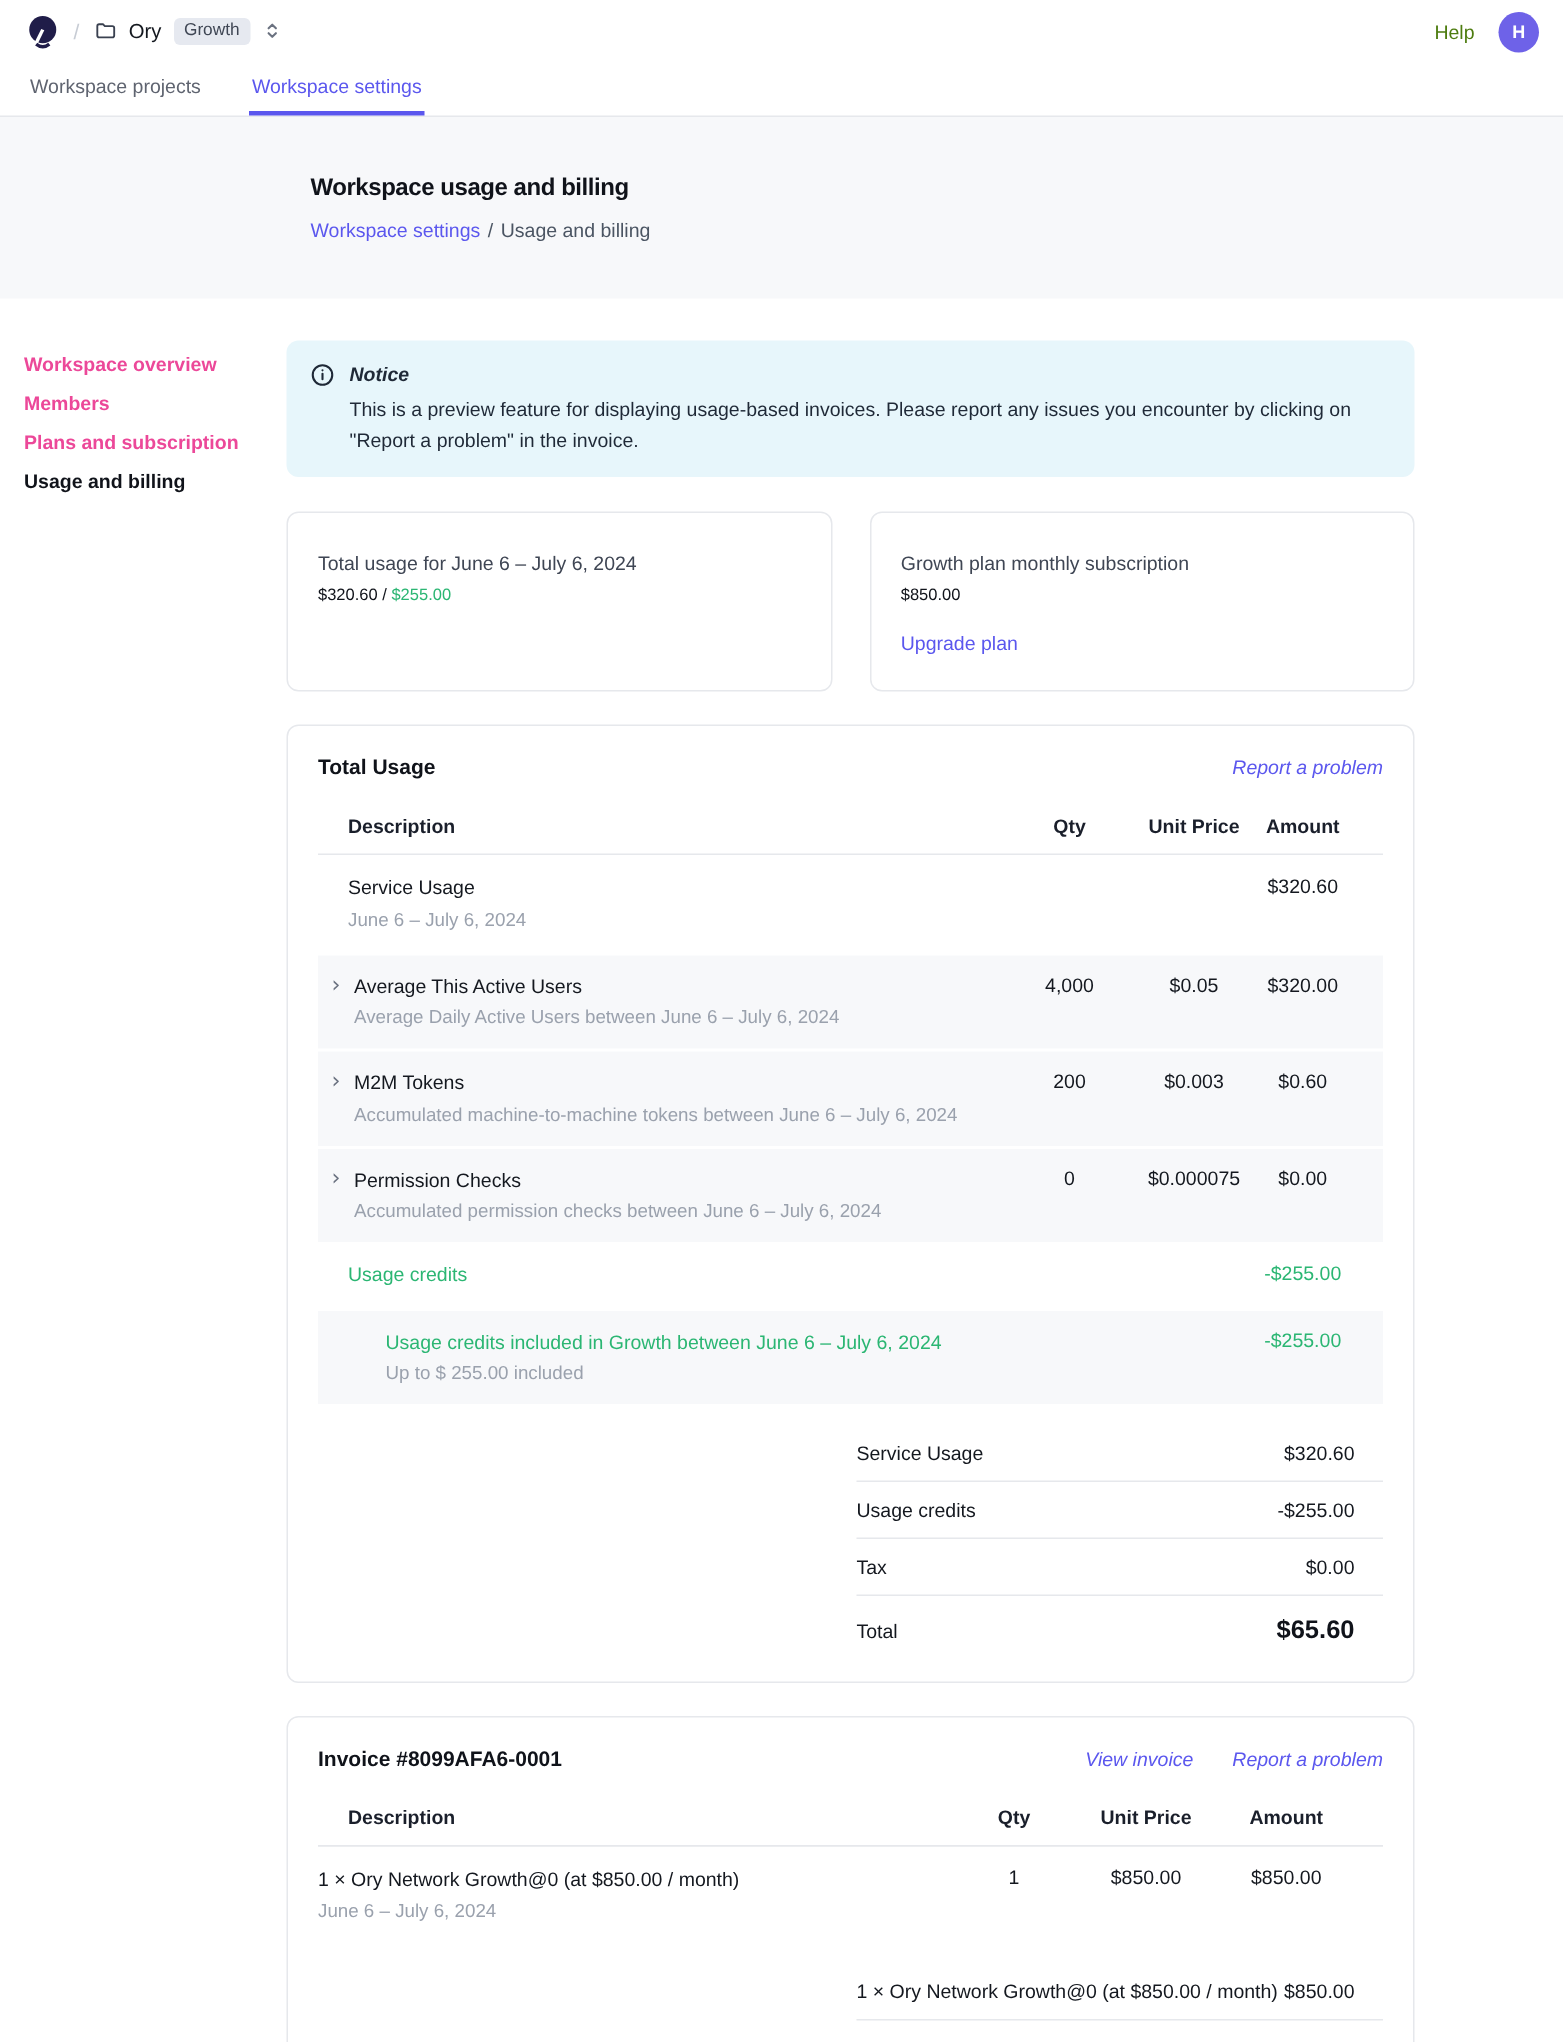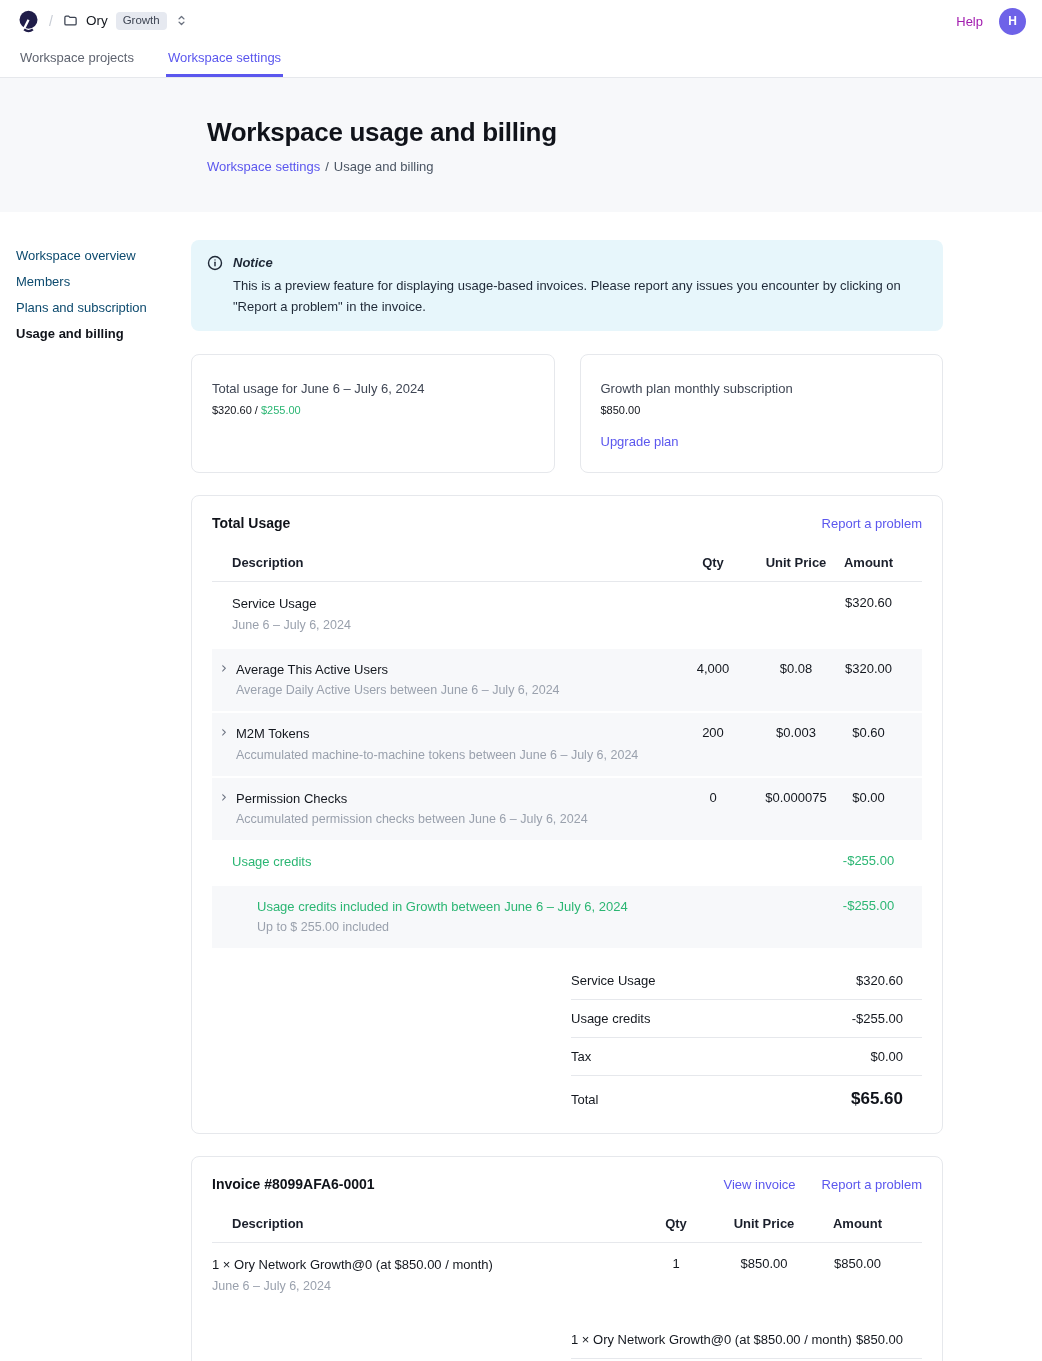--- a/index.html
+++ b/index.html
@@ -21,59 +21,59 @@
   
   .topbar{height:42px;display:flex;align-items:center;justify-content:space-between;padding:0 16px 0 18px;}
   .topbar-left{display:flex;align-items:center;gap:10px;}
   .logo{display:flex;align-items:center;cursor:pointer;}
   .slash{color:#c7ccd4;font-size:14px;}
   .ws-switcher{display:flex;align-items:center;gap:8px;background:none;border:none;font-family:inherit;font-size:13.5px;color:#14181f;cursor:pointer;}
   .folder-ic{color:#3a4150;display:flex;}
   .badge{background:#e6e9f0;color:#3f4654;font-size:11.5px;font-weight:500;padding:2.5px 7px;border-radius:4px;line-height:1.2;}
   .selector-ic{color:#6b7280;display:flex;}
   .topbar-right{display:flex;align-items:center;gap:16px;}
-  .help-link{font-size:13px;color:#a21caf;}
+  .help-link{font-size:13px;color:#4d7c0f;}
   .avatar{width:27px;height:27px;border-radius:50%;background:var(--avatar_bg);color:#fff;font-size:12px;font-weight:700;display:flex;align-items:center;justify-content:center;cursor:pointer;}
 
   
   .tabs{display:flex;gap:30px;padding:0 18px;border-bottom:1px solid var(--border);}
   .tab{font-size:13px;color:#5f6470;padding:8px 2px 9px;border-bottom:3px solid transparent;}
   .tab.active{color:var(--accent);border-bottom-color:var(--accent);}
 
   
   .hero{background:#f7f8fa;padding:39px 82px 38px 207px;}
-  .hero h1{font-size:26px;font-weight:700;letter-spacing:-.3px;color:#10131a;}
+  .hero h1{font-size:16px;font-weight:700;letter-spacing:-.3px;color:#10131a;}
   .breadcrumb{font-size:13px;color:#4b5563;margin-top:11px;display:flex;align-items:center;}
   .breadcrumb .sep{margin:0 5px;color:#4b5563;}
 
   
   .content{display:flex;align-items:flex-start;padding-top:28px;}
   .sidebar{width:191px;flex:none;padding:2px 0 0 16px;}
-  .side-item{font-size:13px;color:#0c4a6e;padding:5.5px 0;cursor:pointer;}
+  .side-item{font-size:13px;color:#ec4899;padding:5.5px 0;cursor:pointer;font-weight:bold;}
   .side-item.active{color:#10131a;font-weight:700;}
   main{width:752px;flex:none;padding-bottom:18px;}
 
   
   .notice{display:flex;gap:10px;padding:13px 16px 14px;border-radius:8px;background:var(--notice_bg);font-size:13px;line-height:1.6;color:#1f2937;}
   .notice-icon{color:#1f2937;display:flex;margin-top:2px;flex:none;}
   .notice-title{font-weight:700;margin-bottom:2px;font-style:italic;}
 
   
   .cards-row{display:flex;gap:25px;margin-top:23px;}
   .mini-card{flex:1;border:1px solid var(--border);border-radius:8px;padding:26px 20px 22px;min-height:110px;}
   .mini-label{font-size:13px;color:var(--label);}
   .mini-value{font-size:11px;font-weight:500;margin-top:8px;color:#10131a;}
   .mini-value .credit-part{color:var(--green);}
   .upgrade{display:inline-block;margin-top:18px;font-size:13px;}
 
   
   .panel{border:1px solid var(--border);border-radius:8px;margin-top:22px;padding:19px 20px 22px;}
   .panel-head{display:flex;justify-content:space-between;align-items:center;}
   .panel-title{font-size:14px;font-weight:700;color:#10131a;}
-  .panel-links{display:flex;gap:26px;font-size:13px;}
+  .panel-links{display:flex;gap:26px;font-size:13px;font-style:italic;}
 
   table.billing{width:100%;border-collapse:collapse;margin-top:14px;font-size:13px;table-layout:fixed;}
   th{font-weight:600;color:#1a1f2b;padding:10px 0 11px;border-bottom:1px solid var(--border);font-size:13px;}
   .desc{text-align:left;padding-left:20px;}
   .num{text-align:center;}
   .col-last{padding-right:19px;}
   td{vertical-align:top;}
   tr.group td{padding-top:13px;padding-bottom:13px;}
   .row-title{color:#14181f;line-height:1.35;}
   .row-sub{color:var(--muted);font-size:12.5px;margin-top:4px;line-height:1.35;}
@@ -216,21 +216,21 @@
             <td class="desc" style="padding-left:0;">
               <div class="item-flex">
                 <span class="chev">›</span>
                 <div>
                   <div class="row-title">Average This Active Users</div>
                   <div class="row-sub">Average Daily Active Users between June 6 – July 6, 2024</div>
                 </div>
               </div>
             </td>
             <td class="num">4,000</td>
-            <td class="num">$0.08</td>
+            <td class="num">$0.05</td>
             <td class="num col-last">$320.00</td>
           </tr>
           <tr class="item">
             <td class="desc" style="padding-left:0;">
               <div class="item-flex">
                 <span class="chev">›</span>
                 <div>
                   <div class="row-title">M2M Tokens</div>
                   <div class="row-sub">Accumulated machine-to-machine tokens between June 6 – July 6, 2024</div>
                 </div>

